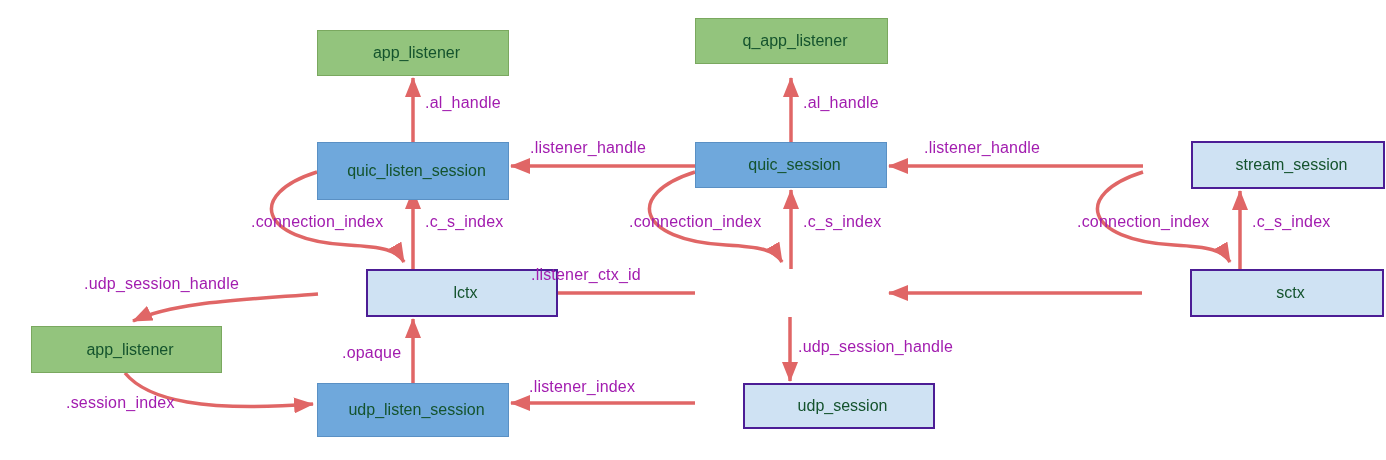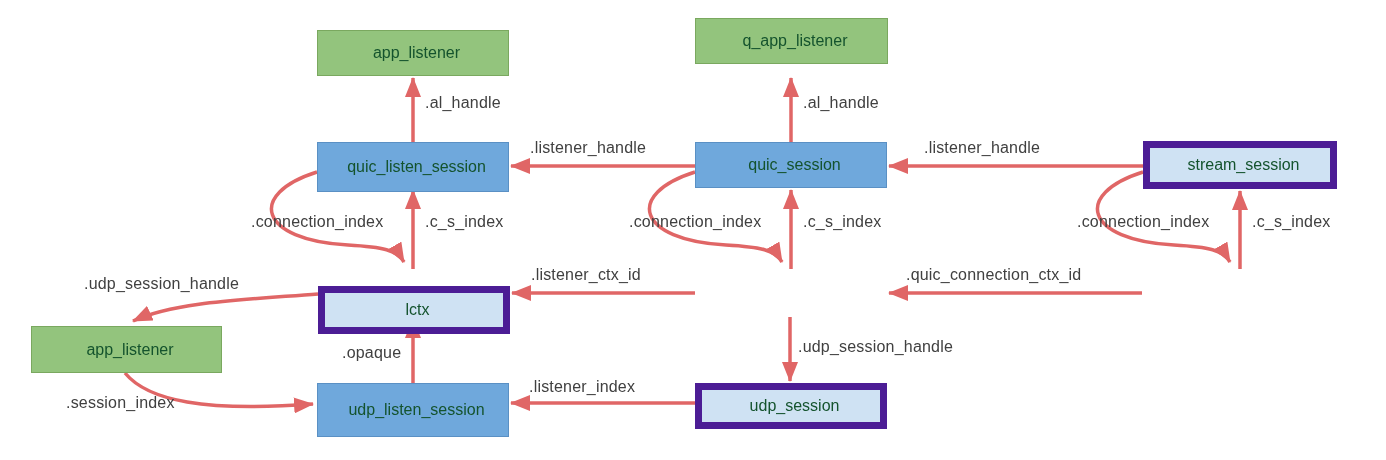--- a/index.html
+++ b/index.html
@@ -14,24 +14,24 @@
   .node{
     position:absolute;
     display:flex;align-items:center;justify-content:center;
     font-size:16px;color:#14532d;
     box-sizing:border-box;
     white-space:nowrap;
     padding-left:7px;
   }
   .node.green{background:#93c47d;border:1px solid #7aa85f;}
   .node.mblue{background:#6fa8dc;border:1px solid #5a90c4;}
-  .node.lblue{background:#cfe2f3;border:7px solid #4c1d95;}
+  .node.lblue{background:#cfe2f3;border:2px solid #4c1d95;margin-left:48px;}
   .edge-label{
     position:absolute;
-    font-size:16px;color:#404040;
+    font-size:16px;color:#a21caf;
     white-space:nowrap;letter-spacing:0.2px;
   }
 </style>
 </head>
 <body>
 
 <div class="canvas">
 
   <svg class="arrows" width="1386" height="460" viewBox="0 0 1386 460">
     <defs>
@@ -57,29 +57,30 @@
       <path d="M790 317 V381" marker-end="url(#ah)"></path>
       <path d="M125 373 C 148 401, 205 412, 313 404" marker-end="url(#ah)"></path>
       <path d="M695 403 H511" marker-end="url(#ah)"></path>
     </g>
   </svg>
 
   <div class="node green" style="left:317px;top:30px;width:192px;height:46px">app_listener</div>
 
   <div class="node green" style="left:695px;top:18px;width:193px;height:46px">q_app_listener</div>
 
-  <div class="node mblue" style="left:317px;top:142px;width:192px;height:50px">quic_listen_session</div>
+  <div class="node mblue" style="left:317px;top:142px;width:192px;height:58px">quic_listen_session</div>
 
   <div class="node mblue" style="left:695px;top:142px;width:192px;height:46px">quic_session</div>
 
   <div class="node lblue" style="left:1143px;top:141px;width:194px;height:48px">stream_session</div>
 
-  <div class="node lblue" style="left:318px;top:286px;width:192px;height:48px">lctx</div>
+  <div class="node lblue" style="left:318px;top:269px;width:192px;height:48px">lctx</div>
 
 
+  <div class="node lblue" style="left:1142px;top:269px;width:194px;height:48px">sctx</div>
 
   <div class="node green" style="left:31px;top:326px;width:191px;height:47px">app_listener</div>
 
   <div class="node mblue" style="left:317px;top:383px;width:192px;height:54px">udp_listen_session</div>
 
   <div class="node lblue" style="left:695px;top:383px;width:192px;height:46px">udp_session</div>
 
   <span class="edge-label" style="left:425px;top:94px">.al_handle</span>
 
   <span class="edge-label" style="left:803px;top:94px">.al_handle</span>
@@ -97,21 +98,20 @@
   <span class="edge-label" style="left:803px;top:213px">.c_s_index</span>
 
   <span class="edge-label" style="left:1077px;top:213px">.connection_index</span>
 
   <span class="edge-label" style="left:1252px;top:213px">.c_s_index</span>
 
   <span class="edge-label" style="left:84px;top:275px">.udp_session_handle</span>
 
   <span class="edge-label" style="left:531px;top:266px">.listener_ctx_id</span>
 
-  <span class="edge-label" style="left:906px;top:266px">.quic_connection_ctx_id</span>
 
   <span class="edge-label" style="left:342px;top:344px">.opaque</span>
 
   <span class="edge-label" style="left:798px;top:338px">.udp_session_handle</span>
 
   <span class="edge-label" style="left:66px;top:394px">.session_index</span>
 
   <span class="edge-label" style="left:529px;top:378px">.listener_index</span>
 
 </div>

